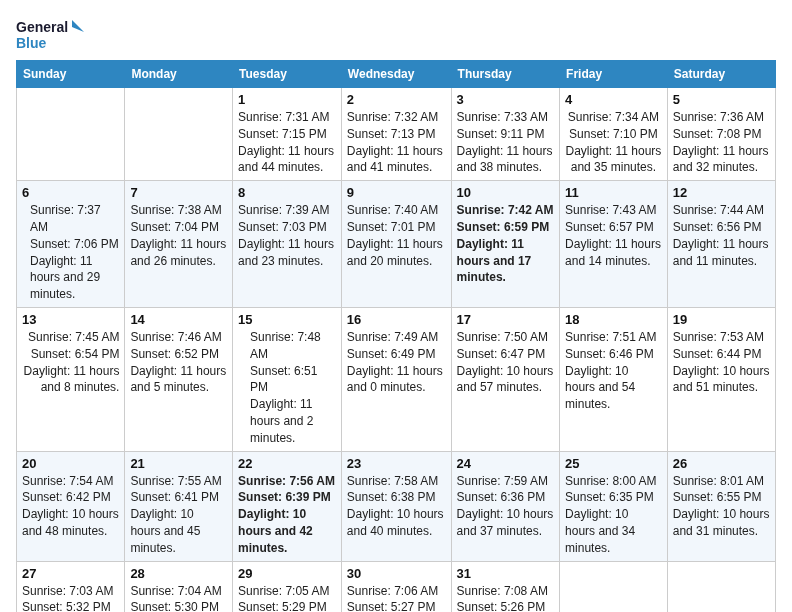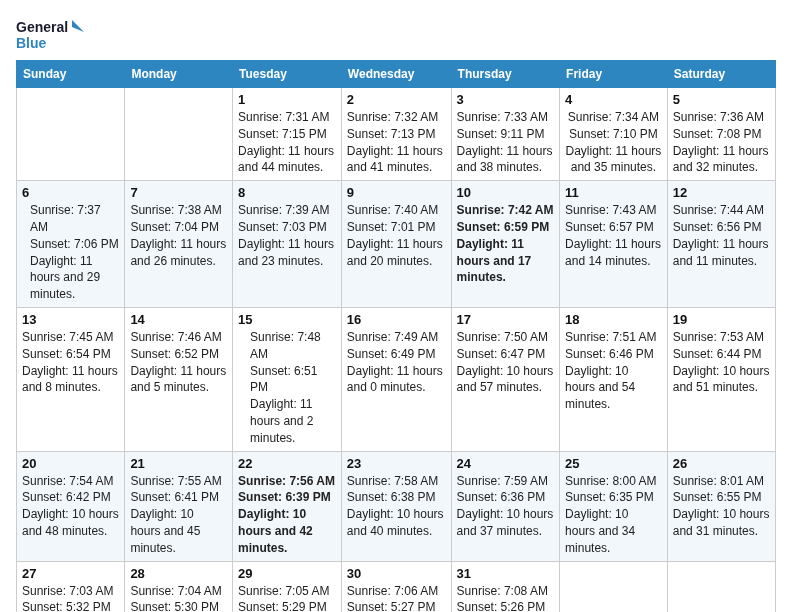--- a/index.html
+++ b/index.html
@@ -180,21 +180,21 @@
         <td>
           <span class="day-number">12</span>
           <div class="cell-text" style="white-space: pre-line;">Sunrise: 7:44 AM
 Sunset: 6:56 PM
 Daylight: 11 hours and 11 minutes.</div>
         </td>
       </tr>
       <tr>
         <td>
           <span class="day-number">13</span>
-          <div class="cell-text" style="white-space: pre-line;">Sunrise: 7:45 AM
+          <div class="cell-text" style="white-space: pre-line; text-align: right;">Sunrise: 7:45 AM
 Sunset: 6:54 PM
 Daylight: 11 hours and 8 minutes.</div>
         </td>
         <td>
           <span class="day-number">14</span>
           <div class="cell-text" style="white-space: pre-line;">Sunrise: 7:46 AM
 Sunset: 6:52 PM
 Daylight: 11 hours and 5 minutes.</div>
         </td>
         <td>

